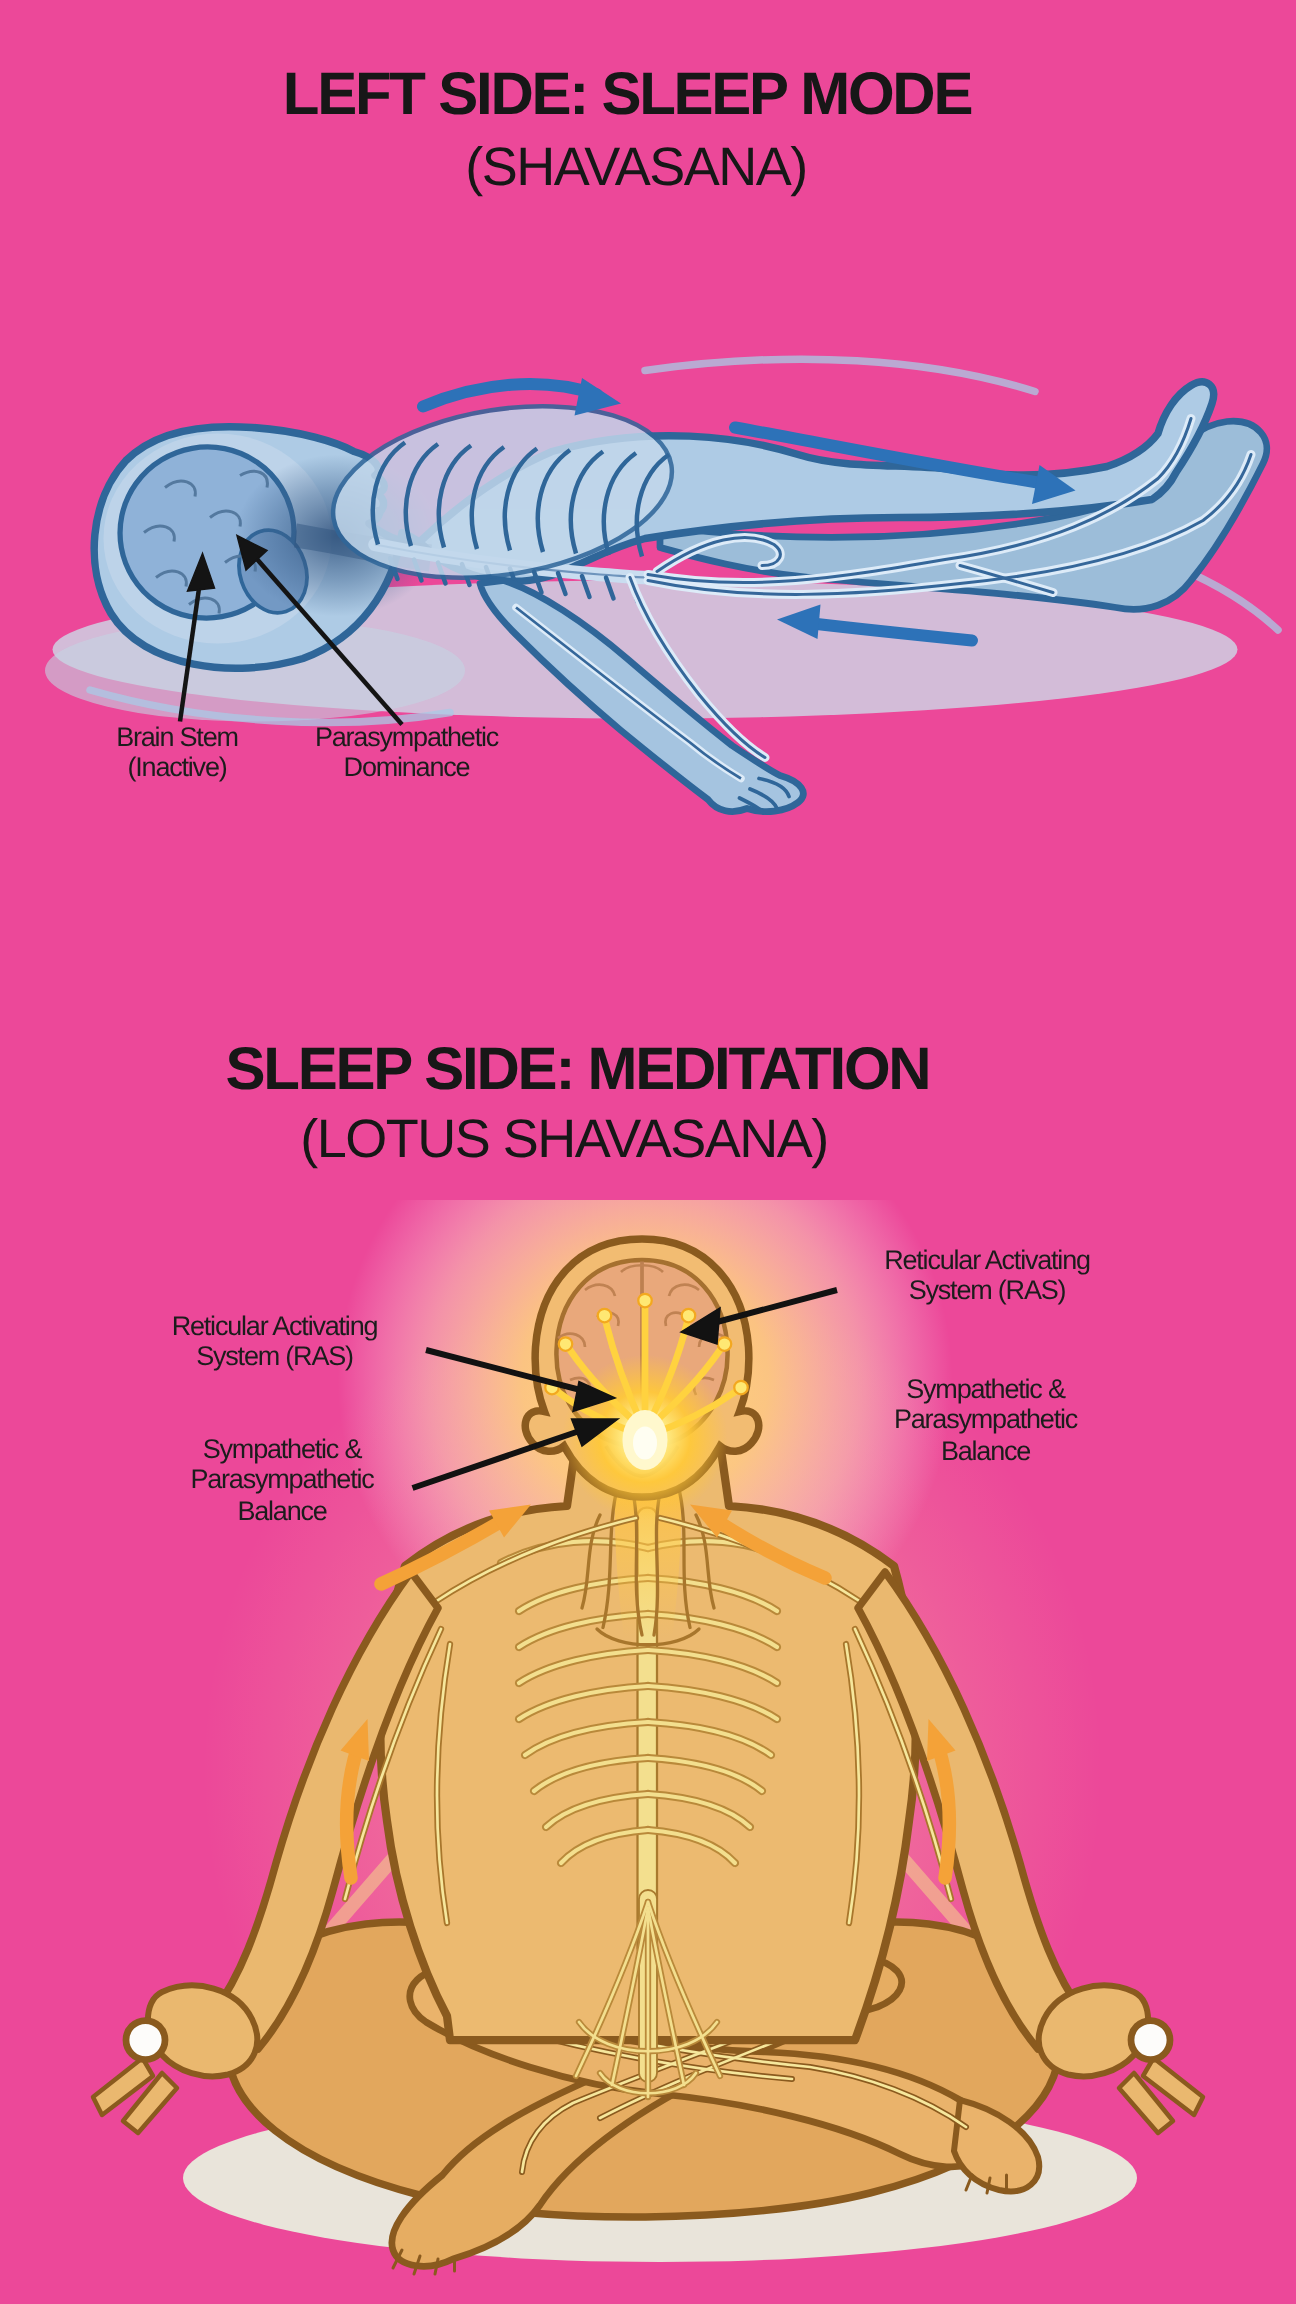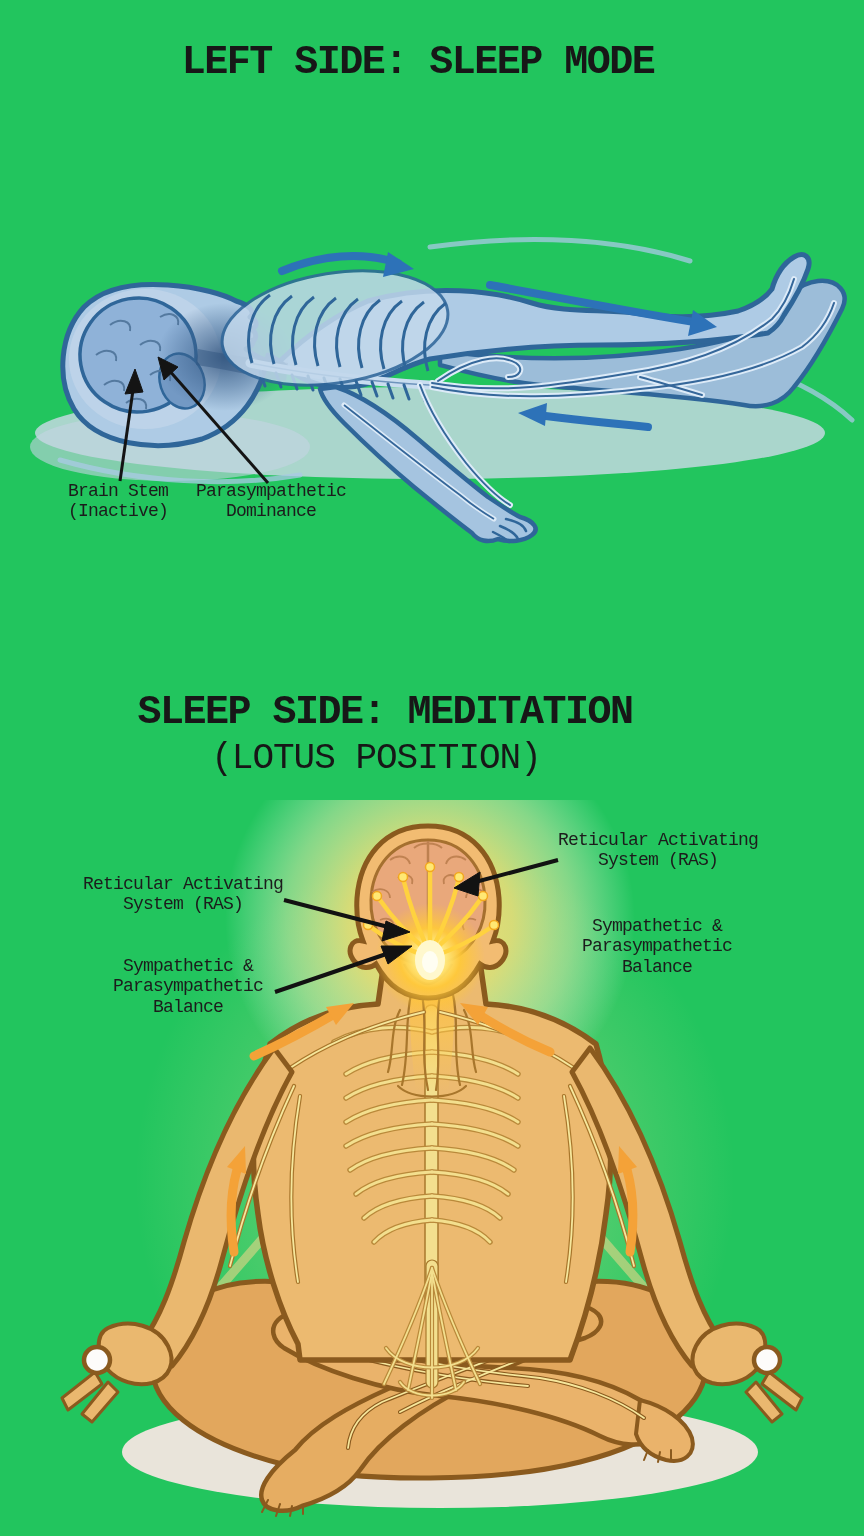--- a/index.html
+++ b/index.html
@@ -1,19 +1,19 @@
 <!DOCTYPE html>
 <html><head>
 <meta charset="utf-8">
 <style>
   html,body{margin:0;padding:0;background:#e9e9e9;}
   #canvas{
     position:relative;width:864px;height:1536px;margin:0 auto;
-    background:#22c55e;overflow:hidden;
-    font-family:Liberation Mono, monospace;color:#171717;
+    background:#ec4899;overflow:hidden;
+    font-family:Liberation Sans, sans-serif;color:#171717;
   }
   .sec-title{
     position:absolute;text-align:center;font-weight:bold;
     font-size:40px;letter-spacing:-1.5px;line-height:1.05;
   }
   .sec-subtitle{
     position:absolute;text-align:center;font-weight:normal;
     font-size:36px;letter-spacing:-1px;line-height:1.05;
   }
   .anno{
@@ -21,20 +21,21 @@
     font-size:18px;letter-spacing:-0.8px;line-height:1.13;color:#1c1c1c;
   }
   svg{position:absolute;left:0;display:block;}
 </style>
 </head>
 <body>
 
 <div id="canvas">
 
   <div class="sec-title" style="left:0;top:42px;width:836px">LEFT SIDE: SLEEP MODE</div>
+  <div class="sec-subtitle" style="left:0;top:92px;width:848px">(SHAVASANA)</div>
 
   <svg style="top:225px" width="864" height="320" viewBox="0 0 864 320">
     <defs>
       <radialGradient id="stemDark" cx="50%" cy="50%" r="50%">
         <stop offset="0%" stop-color="#2b4d78" stop-opacity="0.85"></stop>
         <stop offset="55%" stop-color="#3c618c" stop-opacity="0.45"></stop>
         <stop offset="100%" stop-color="#3c618c" stop-opacity="0"></stop>
       </radialGradient>
       <g id="snerves" fill="none" stroke-linecap="round">
         <path d="M432,158 C500,170 560,160 630,148 C700,138 742,118 772,94 C780,86 788,74 794,54"></path>
@@ -152,21 +153,21 @@
       <polygon points="158,132 178,142 164,155"></polygon>
     </g>
   </svg>
 
   <div class="anno" style="left:28px;top:481px;width:180px">Brain Stem
 (Inactive)</div>
   <div class="anno" style="left:168px;top:481px;width:206px">Parasympathetic
 Dominance</div>
 
   <div class="sec-title" style="left:0;top:692px;width:770px">SLEEP SIDE: MEDITATION</div>
-  <div class="sec-subtitle" style="left:0;top:740px;width:752px">(LOTUS POSITION)</div>
+  <div class="sec-subtitle" style="left:0;top:740px;width:752px">(LOTUS SHAVASANA)</div>
 
   <svg style="top:800px" width="864" height="736" viewBox="0 0 864 736">
     <defs>
       <radialGradient id="headGlow" cx="50%" cy="50%" r="50%">
         <stop offset="0%" stop-color="#ffe175" stop-opacity="0.95"></stop>
         <stop offset="40%" stop-color="#ffe07c" stop-opacity="0.8"></stop>
         <stop offset="70%" stop-color="#fdeebb" stop-opacity="0.45"></stop>
         <stop offset="100%" stop-color="#ffffff" stop-opacity="0"></stop>
       </radialGradient>
       <radialGradient id="rasGlow" cx="50%" cy="50%" r="50%">

